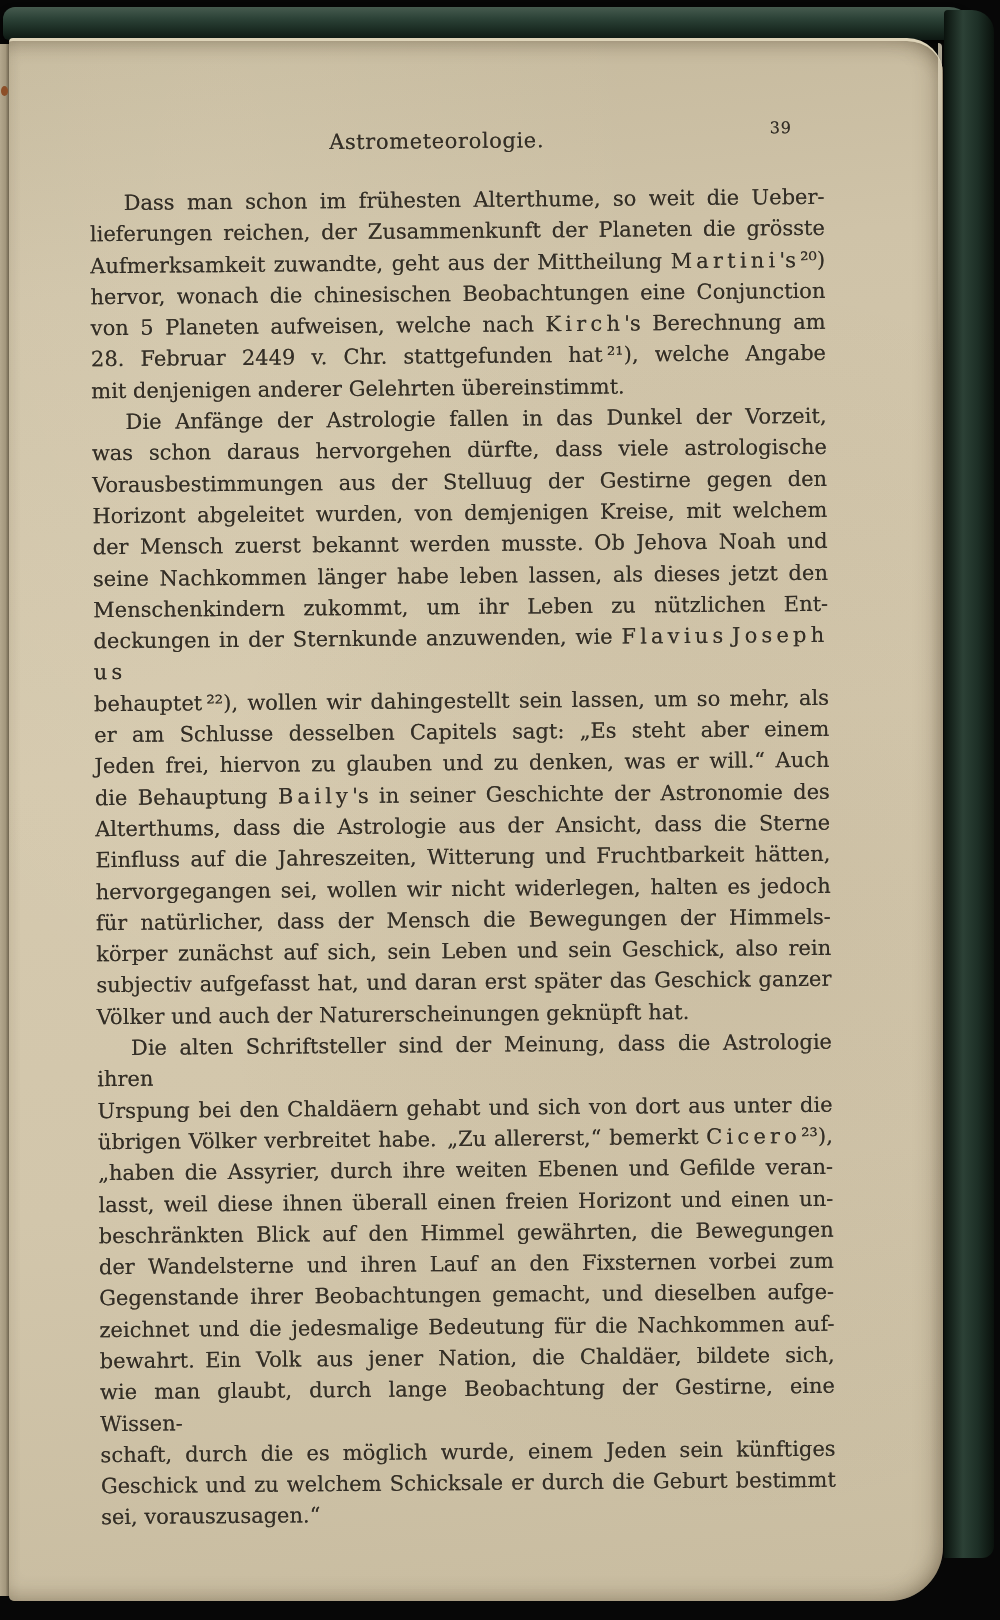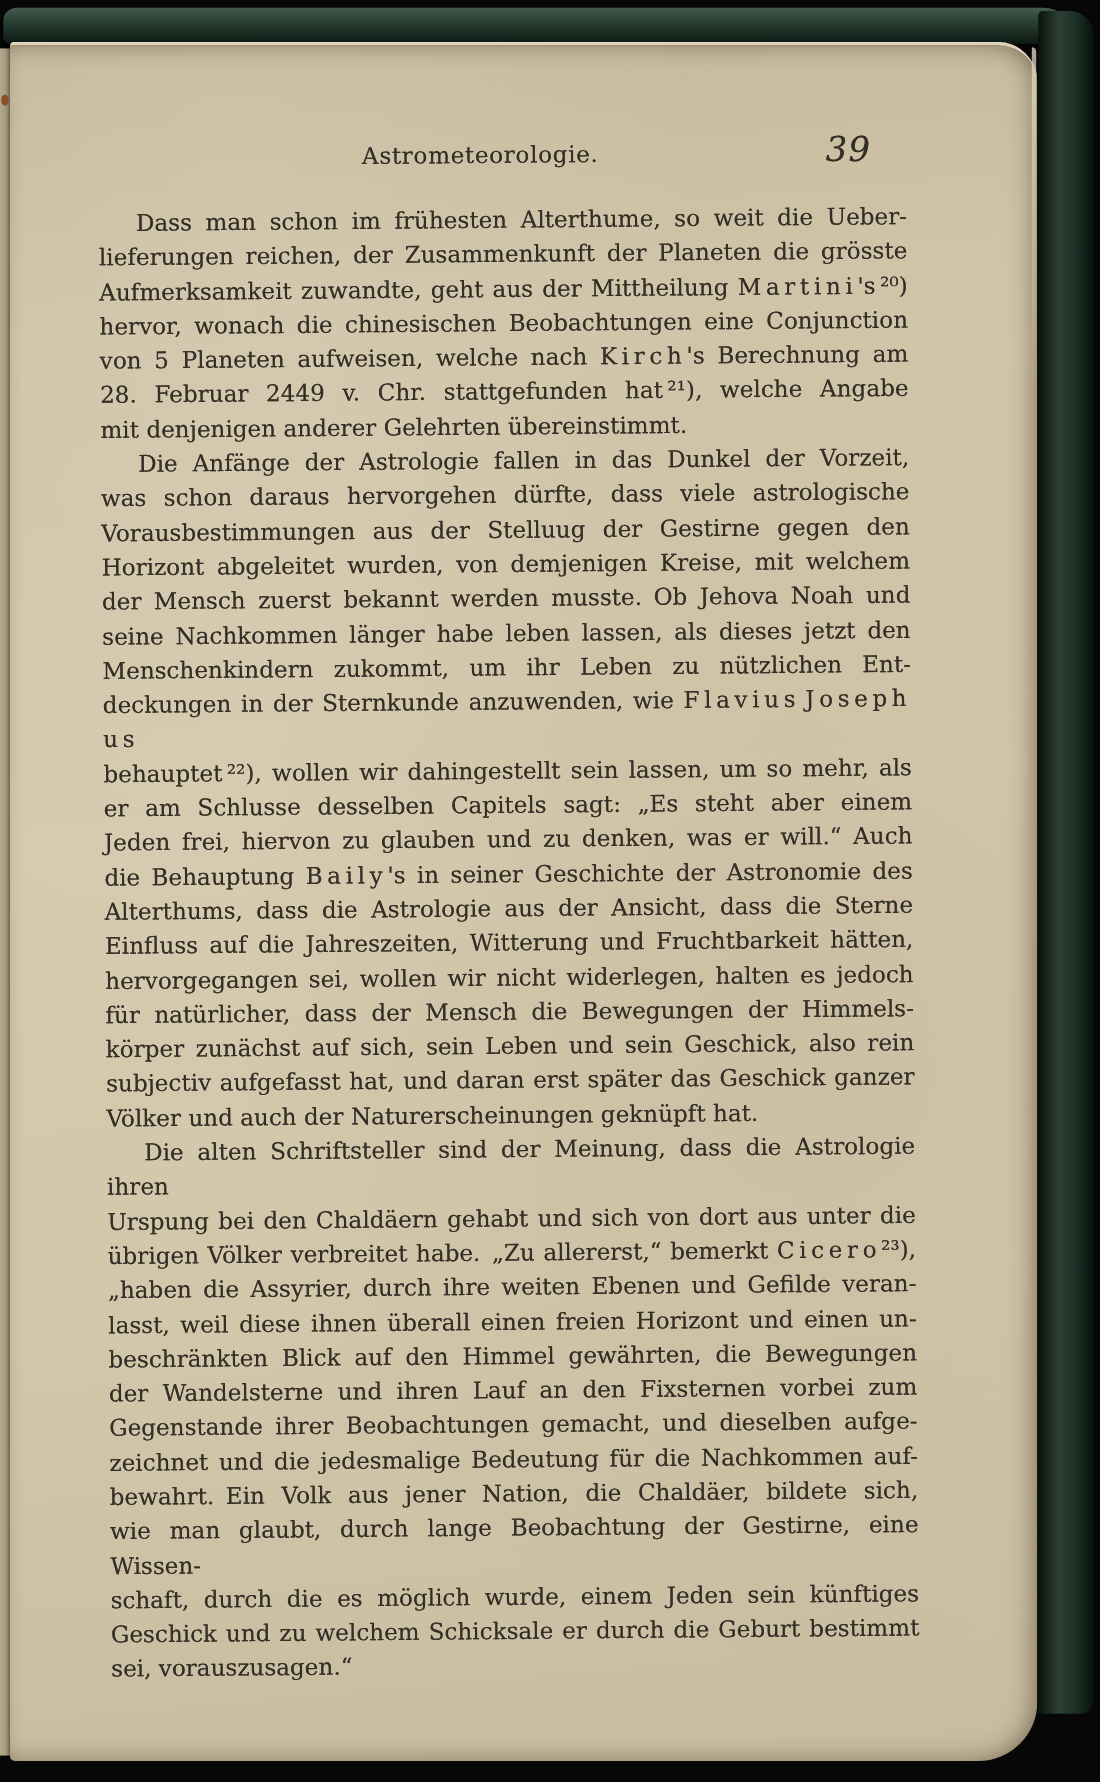--- a/index.html
+++ b/index.html
@@ -58,21 +58,21 @@
     color:#332e26;
     text-shadow:0 0 .5px rgba(46,40,30,.65);
   }
   .header-row{position:relative;height:30px;}
   .running-title{
     text-align:center;padding-right:40px;
     font-size:21px;letter-spacing:.6px;
   }
   .page-number{
     position:absolute;right:32px;top:-8px;
-    font-size:31px;letter-spacing:1px;font-style:italic;
+    font-size:16px;letter-spacing:1px;
   }
   .body-text{margin-top:26px;}
   .paragraph{margin:0;}
   .line{
     font-size:21px;
     line-height:31.3px;
     text-align:justify;
     text-align-last:justify;
     white-space:normal;
   }

